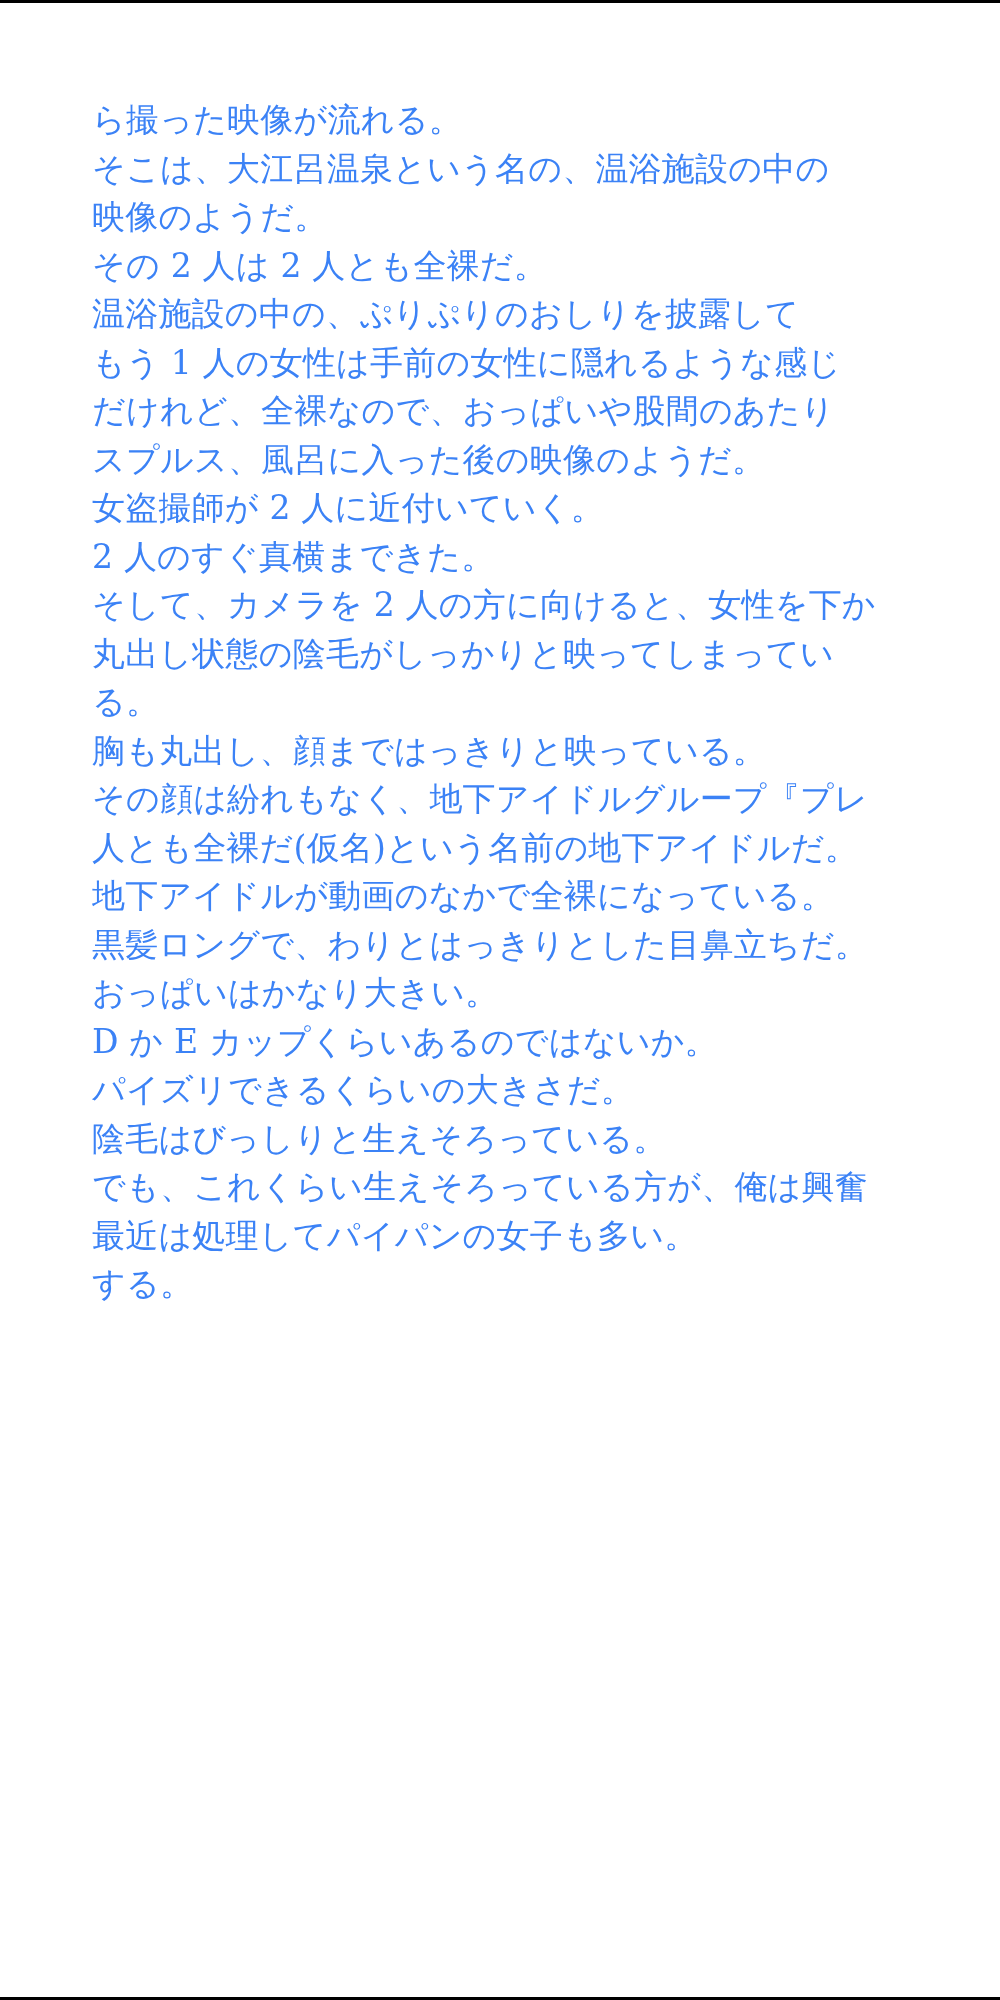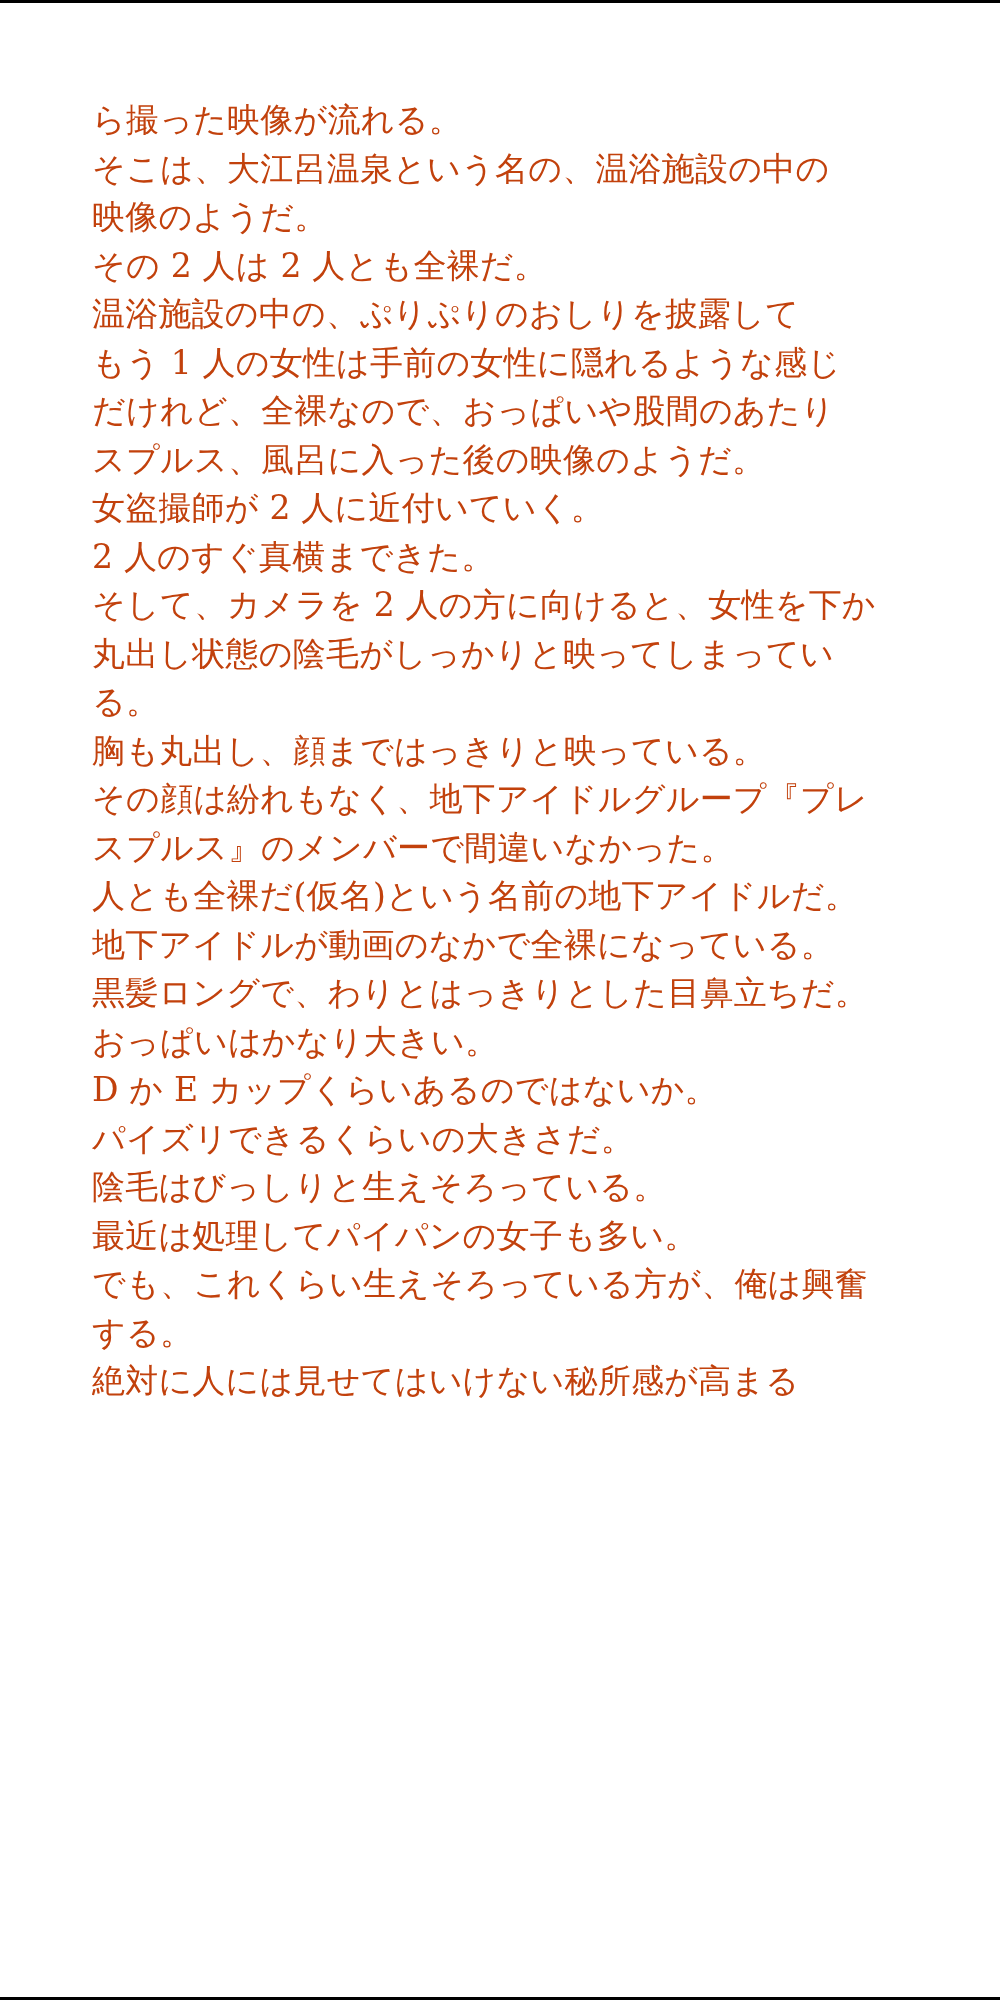--- a/index.html
+++ b/index.html
@@ -33,21 +33,21 @@
   .rule-bottom { bottom: 0; }
   .text-block {
     position: absolute;
     left: 92px;
     top: 96px;
     width: 828px;
   }
   .line {
     font-size: 33px;
     line-height: 48.5px;
-    color: #c2410c;
+    color: #3b82f6;
     letter-spacing: 0.2px;
     white-space: pre;
     font-weight: 500;
   }
 </style>
 </head>
 <body>
 
 <div class="page">
   <div class="rule rule-top"></div>
@@ -61,28 +61,26 @@
     <div class="line">もう 1 人の女性は手前の女性に隠れるような感じ</div>
     <div class="line">だけれど、全裸なので、おっぱいや股間のあたり</div>
     <div class="line">スプルス、風呂に入った後の映像のようだ。</div>
     <div class="line">女盗撮師が 2 人に近付いていく。</div>
     <div class="line">2 人のすぐ真横まできた。</div>
     <div class="line">そして、カメラを 2 人の方に向けると、女性を下か</div>
     <div class="line">丸出し状態の陰毛がしっかりと映ってしまってい</div>
     <div class="line">る。</div>
     <div class="line">胸も丸出し、顔まではっきりと映っている。</div>
     <div class="line">その顔は紛れもなく、地下アイドルグループ『プレ</div>
-    <div class="line">スプルス』のメンバーで間違いなかった。</div>
     <div class="line">人とも全裸だ(仮名)という名前の地下アイドルだ。</div>
     <div class="line">地下アイドルが動画のなかで全裸になっている。</div>
     <div class="line">黒髪ロングで、わりとはっきりとした目鼻立ちだ。</div>
     <div class="line">おっぱいはかなり大きい。</div>
     <div class="line">D か E カップくらいあるのではないか。</div>
     <div class="line">パイズリできるくらいの大きさだ。</div>
     <div class="line">陰毛はびっしりと生えそろっている。</div>
+    <div class="line">でも、これくらい生えそろっている方が、俺は興奮</div>
     <div class="line">最近は処理してパイパンの女子も多い。</div>
-    <div class="line">でも、これくらい生えそろっている方が、俺は興奮</div>
     <div class="line">する。</div>
-    <div class="line">絶対に人には見せてはいけない秘所感が高まる</div>
   </div>
 
   <div class="rule rule-bottom"></div>
 </div>
 
 </body></html>

